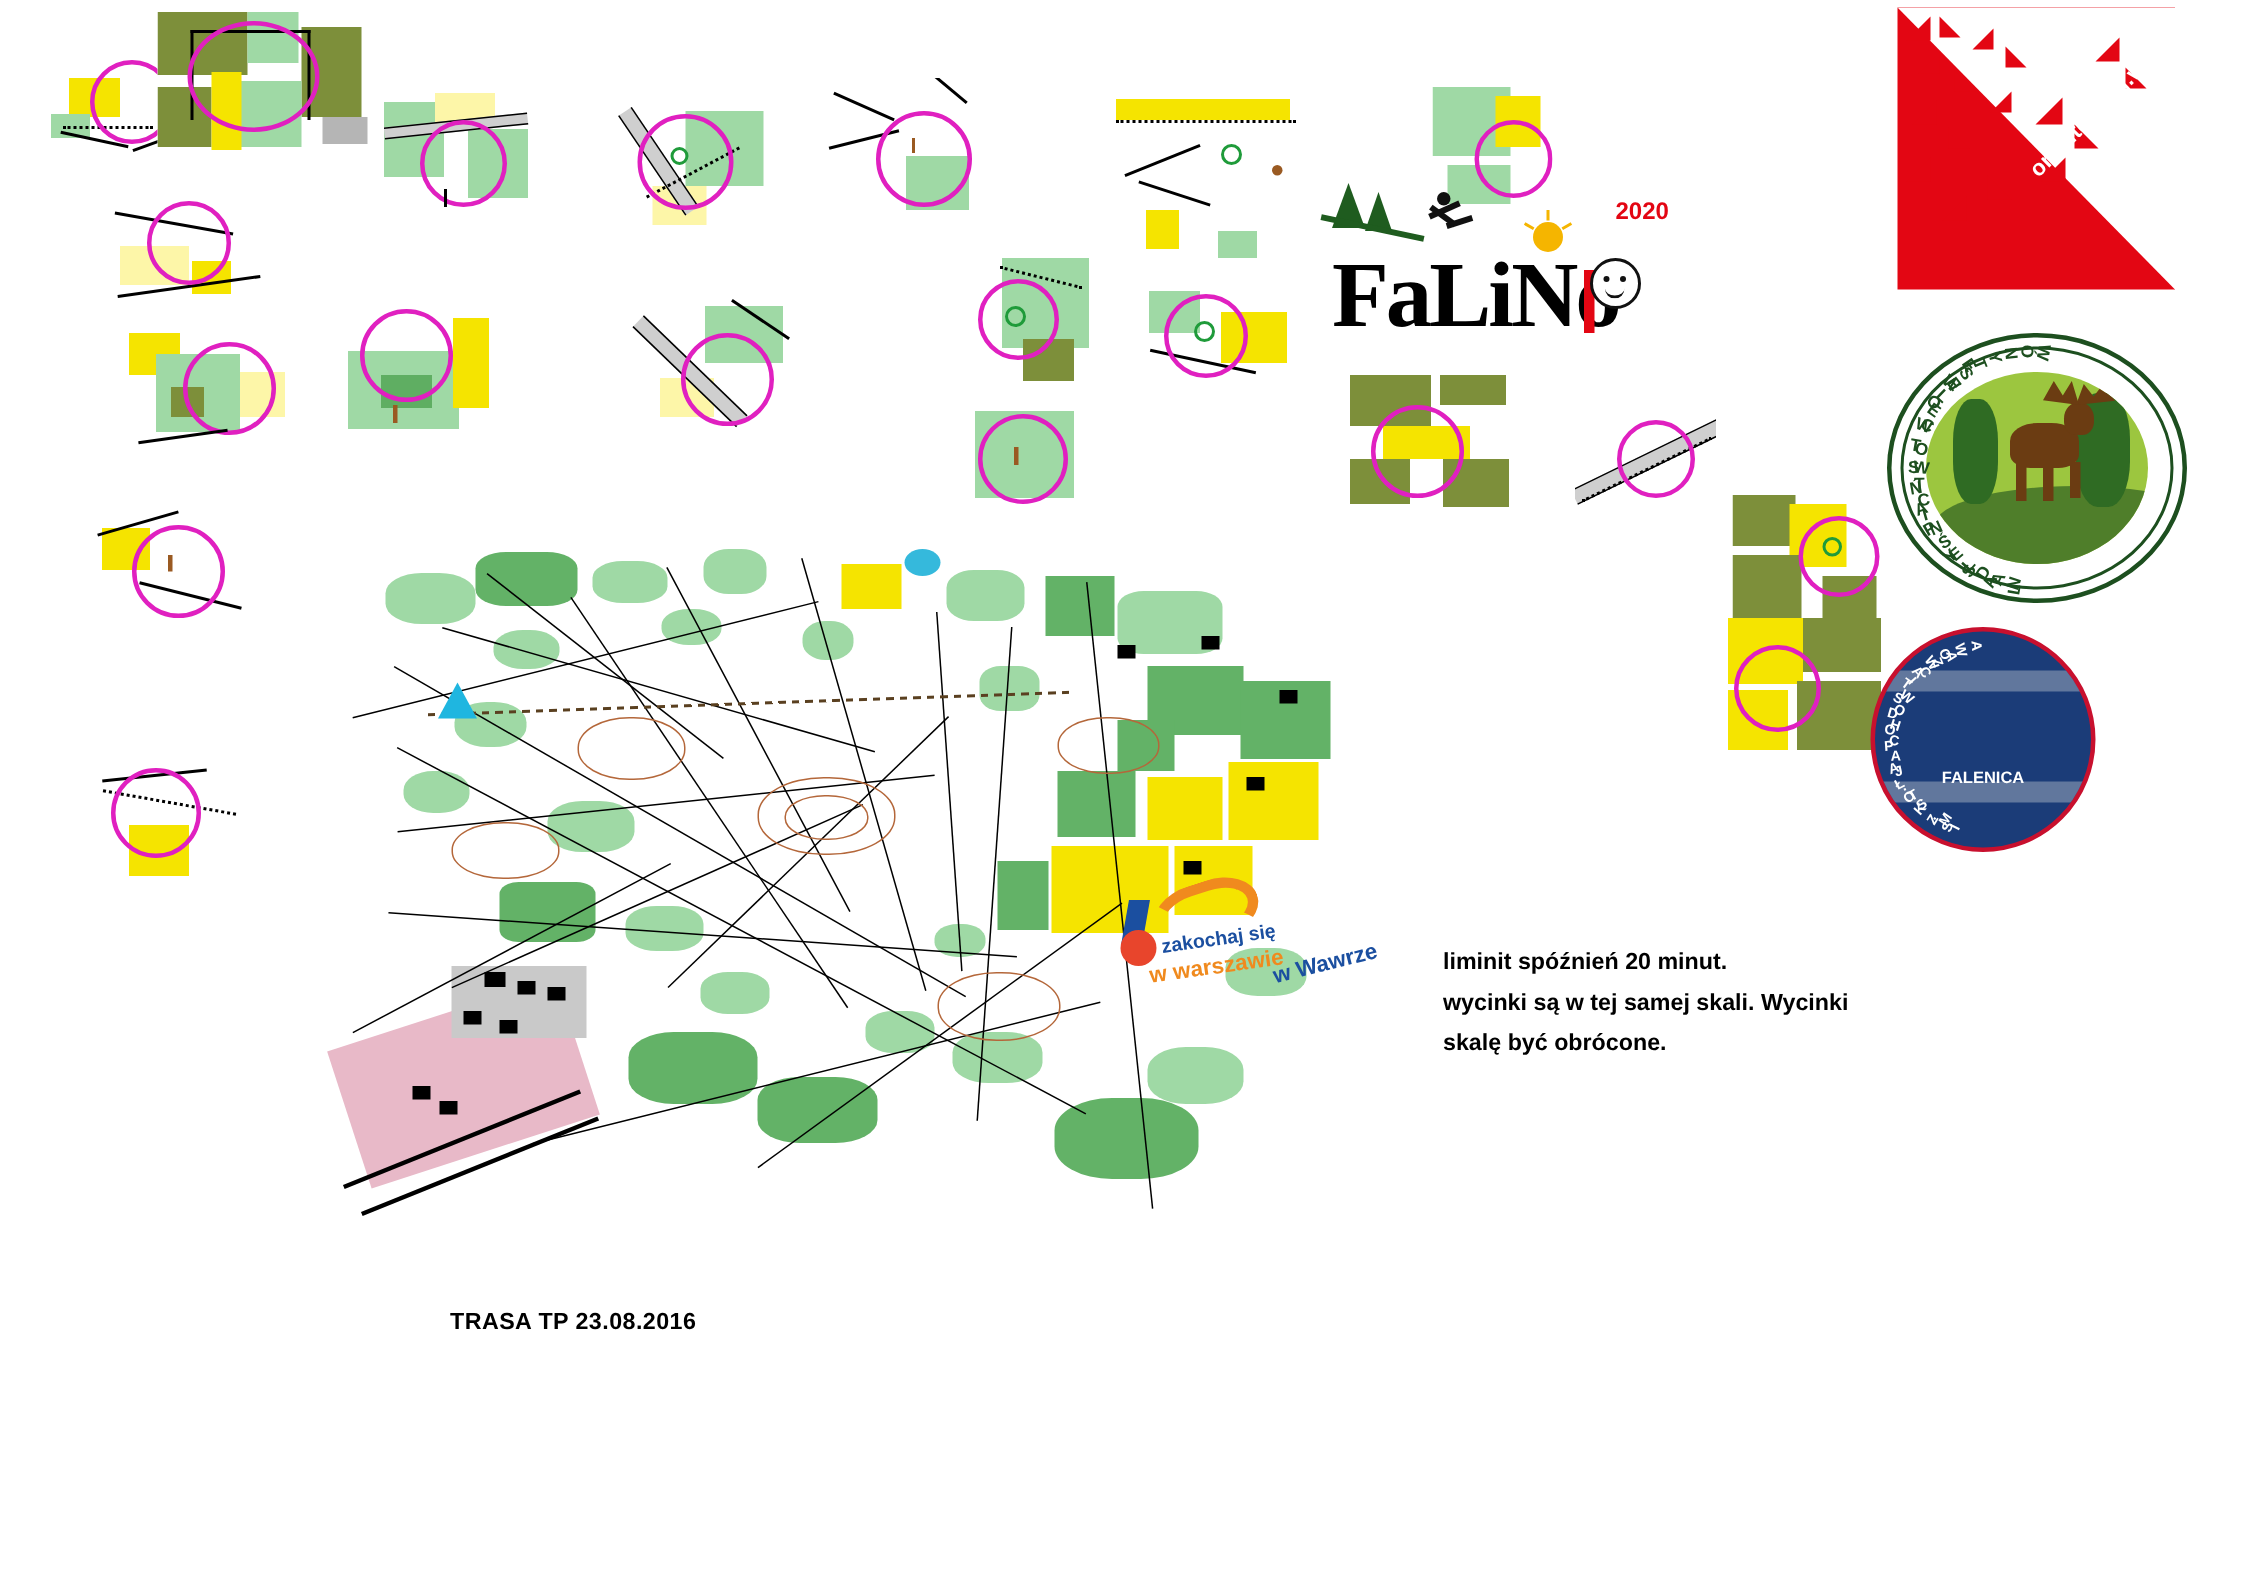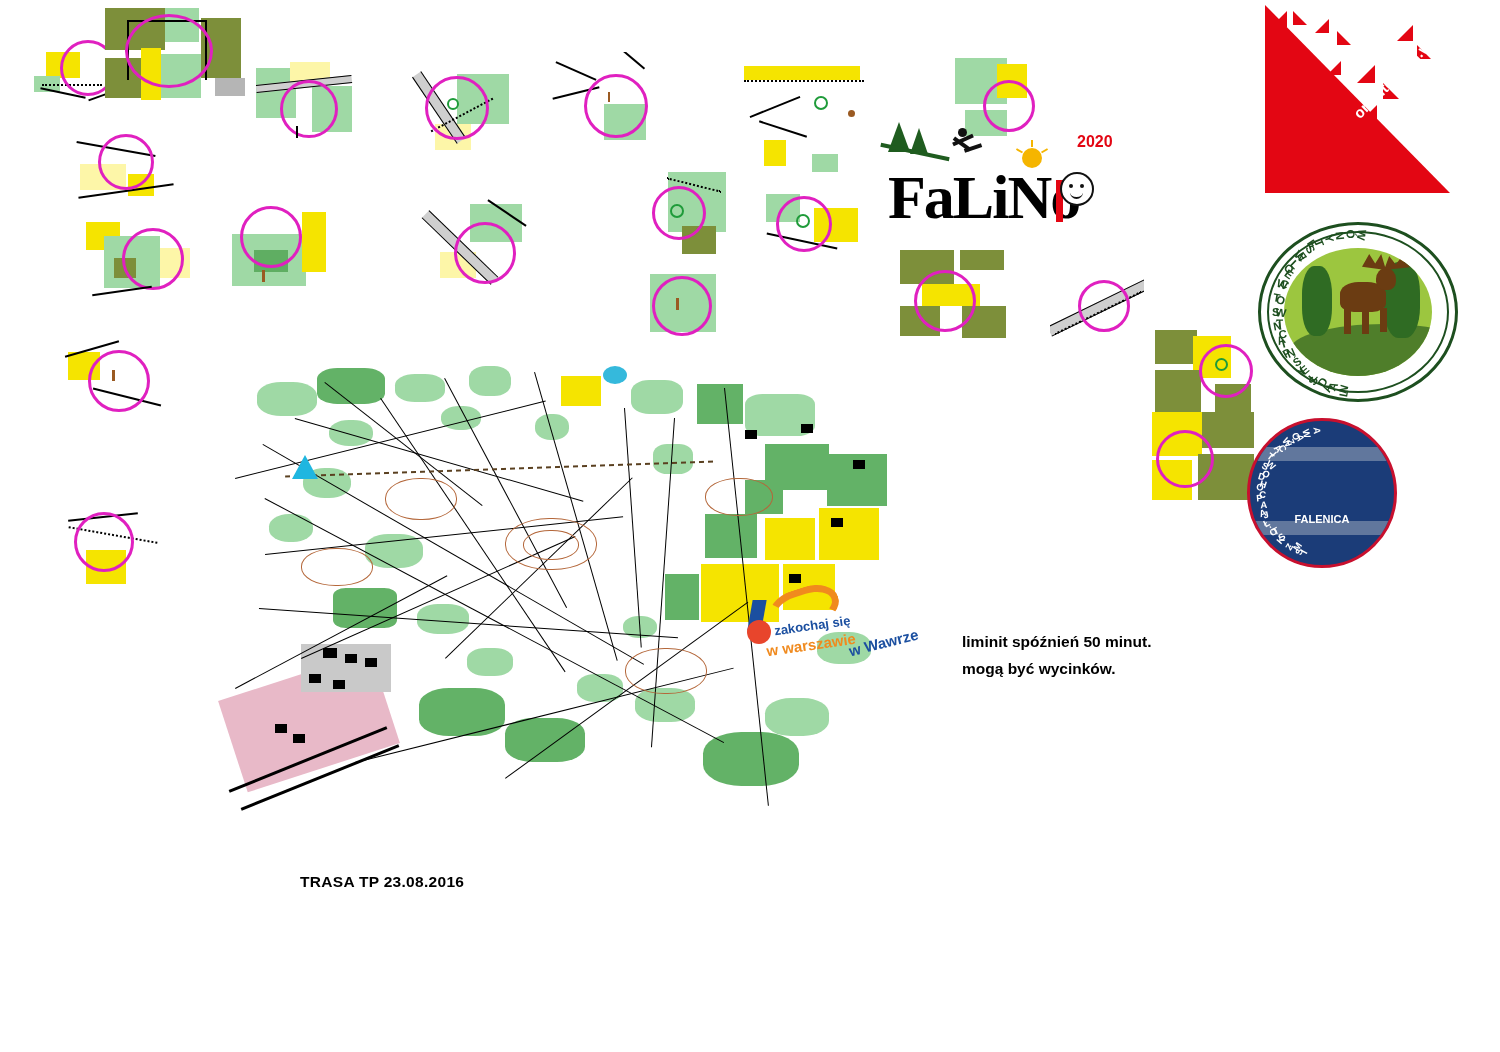--- a/index.html
+++ b/index.html
@@ -349,22 +349,23 @@
   <div class="contour" style="left:96px;top:190px;width:70px;height:36px;"></div>
   <div class="contour" style="left:500px;top:120px;width:66px;height:36px;"></div>
 
   <div class="mp bk" style="left:18px;top:400px;width:170px;height:3px;transform:rotate(-22deg);"></div>
   <div class="mp bk" style="left:30px;top:418px;width:170px;height:3px;transform:rotate(-22deg);"></div>
 </div>
 
 <div id="start-triangle"></div>
 
 <div id="info-text">
-  <div>liminit spóźnień 50 minut.</div>
-  <div>mogą być wycinków.</div>
+  <div>liminit spóźnień 20 minut.</div>
+  <div>wycinki są w tej samej skali. Wycinki</div>
+  <div>skalę być obrócone.</div>
 </div>
 
 <div id="trasa-label">TRASA TP 23.08.2016</div>
 
 <div id="logo-waw">
   <div style="position:absolute;left:0;top:0;width:0;height:0;border-left:185px solid transparent;border-top:188px solid #fff;"></div>
 
   <div style="position:absolute;left:6px;top:6px;width:0;height:0;border-left:16px solid transparent;border-bottom:16px solid #e30613;"></div>
   <div style="position:absolute;left:28px;top:6px;width:0;height:0;border-right:14px solid transparent;border-bottom:14px solid #e30613;"></div>
   <div style="position:absolute;left:50px;top:14px;width:0;height:0;border-left:14px solid transparent;border-bottom:14px solid #e30613;"></div>

